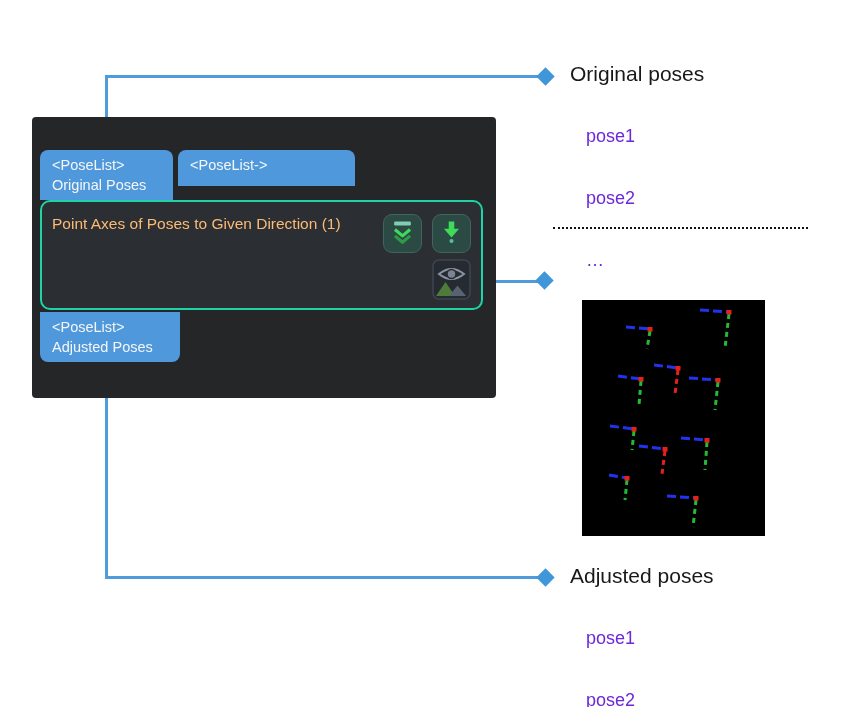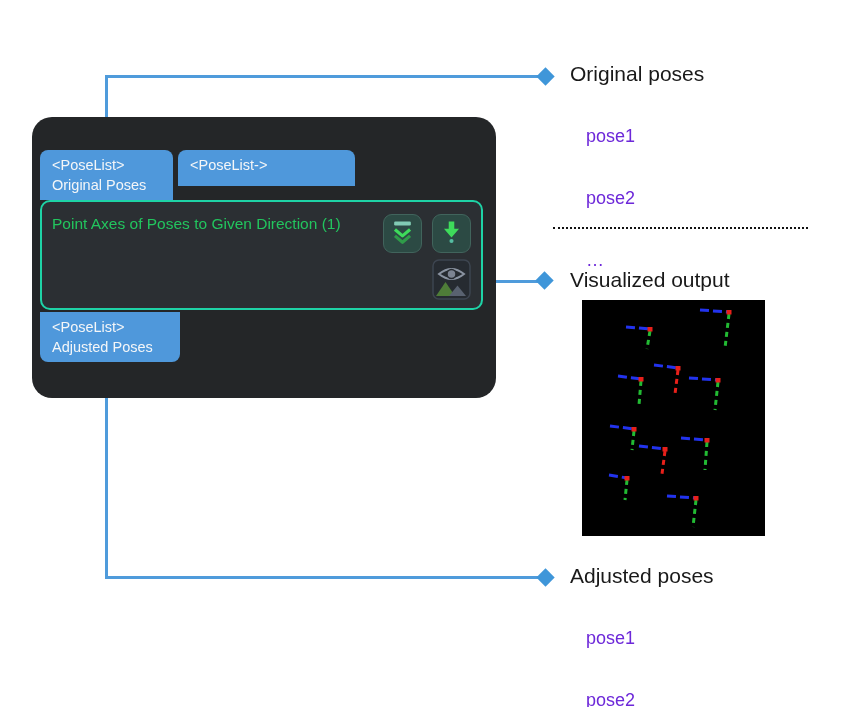--- a/index.html
+++ b/index.html
@@ -4,26 +4,26 @@
 <style>
   html,body{margin:0;padding:0;background:#ffffff;}
   body{font-family:"Liberation Sans", sans-serif;}
   #canvas{position:relative;width:865px;height:707px;background:#ffffff;overflow:hidden;}
 
   
   .line{position:absolute;background:#4f9bdb;}
   .diamond{position:absolute;width:13px;height:13px;background:#3f96d9;transform:rotate(45deg);}
 
   
-  .node{position:absolute;left:32px;top:117px;width:464px;height:281px;background:#242628;border-radius:20px;}
+  .node{position:absolute;left:32px;top:117px;width:464px;height:281px;background:#242628;border-radius:4px;}
   .port{position:absolute;background:#4f98db;color:#f4f6f8;font-size:14.5px;line-height:20px;padding:5px 0 0 12px;box-sizing:border-box;}
   .port-top{border-radius:8px 8px 0 0;}
   .port-bottom{border-radius:0 0 8px 8px;}
   .block{position:absolute;left:8px;top:83px;width:443px;height:110px;box-sizing:border-box;background:#2b2f33;border:2px solid #1ed3a6;border-radius:10px;}
-  .block-title{position:absolute;left:10px;top:13px;color:#22c55e;font-size:15.5px;white-space:nowrap;text-align:center;}
+  .block-title{position:absolute;left:10px;top:13px;color:#fdba74;font-size:15.5px;white-space:nowrap;text-align:center;}
   .icon-btn{position:absolute;width:39px;height:39px;border-radius:9px;background:#2c4a44;border:1px solid #41645c;box-sizing:border-box;display:flex;align-items:center;justify-content:center;}
   .viz-btn{position:absolute;width:39px;height:41px;}
 
   
   .hd{position:absolute;color:#191919;font-size:21px;white-space:nowrap;}
   .sub{position:absolute;color:#6d28d9;font-size:18px;line-height:31px;white-space:pre-line;}
   .dotted{position:absolute;left:553px;top:227px;width:255px;height:0;border-top:2px dotted #111;}
   .vizimg{position:absolute;left:582px;top:300px;width:183px;height:236px;background:#000;}
 </style>
 </head>
@@ -99,21 +99,20 @@
 
   <div class="hd" style="left:570px;top:62px;">Original poses</div>
   <div class="sub" style="left:586px;top:90px;">
     <div>pose1</div>
     <div>pose2</div>
     <div>…</div>
   </div>
 
   <div class="dotted"></div>
 
-  <div class="hd" style="left:570px;top:268px;">Visualized output</div>
 
   <div class="vizimg">
     <svg id="viz-svg" width="183" height="236" viewBox="0 0 183 236">
         <line x1="118" y1="10" x2="147" y2="12" stroke="#2233ee" stroke-width="3" stroke-dasharray="9 4"></line>
         <line x1="147" y1="14" x2="143" y2="48" stroke="#22bb33" stroke-width="3" stroke-dasharray="5 4"></line>
         <rect x="144.5" y="10" width="5" height="4.5" fill="#e8201a"></rect>
         <line x1="44" y1="27" x2="68" y2="29" stroke="#2233ee" stroke-width="3" stroke-dasharray="9 4"></line>
         <line x1="68" y1="31" x2="65" y2="49" stroke="#22bb33" stroke-width="3" stroke-dasharray="5 4"></line>
         <rect x="65.5" y="27" width="5" height="4.5" fill="#e8201a"></rect>
         <line x1="72" y1="65" x2="96" y2="68" stroke="#2233ee" stroke-width="3" stroke-dasharray="9 4"></line>

